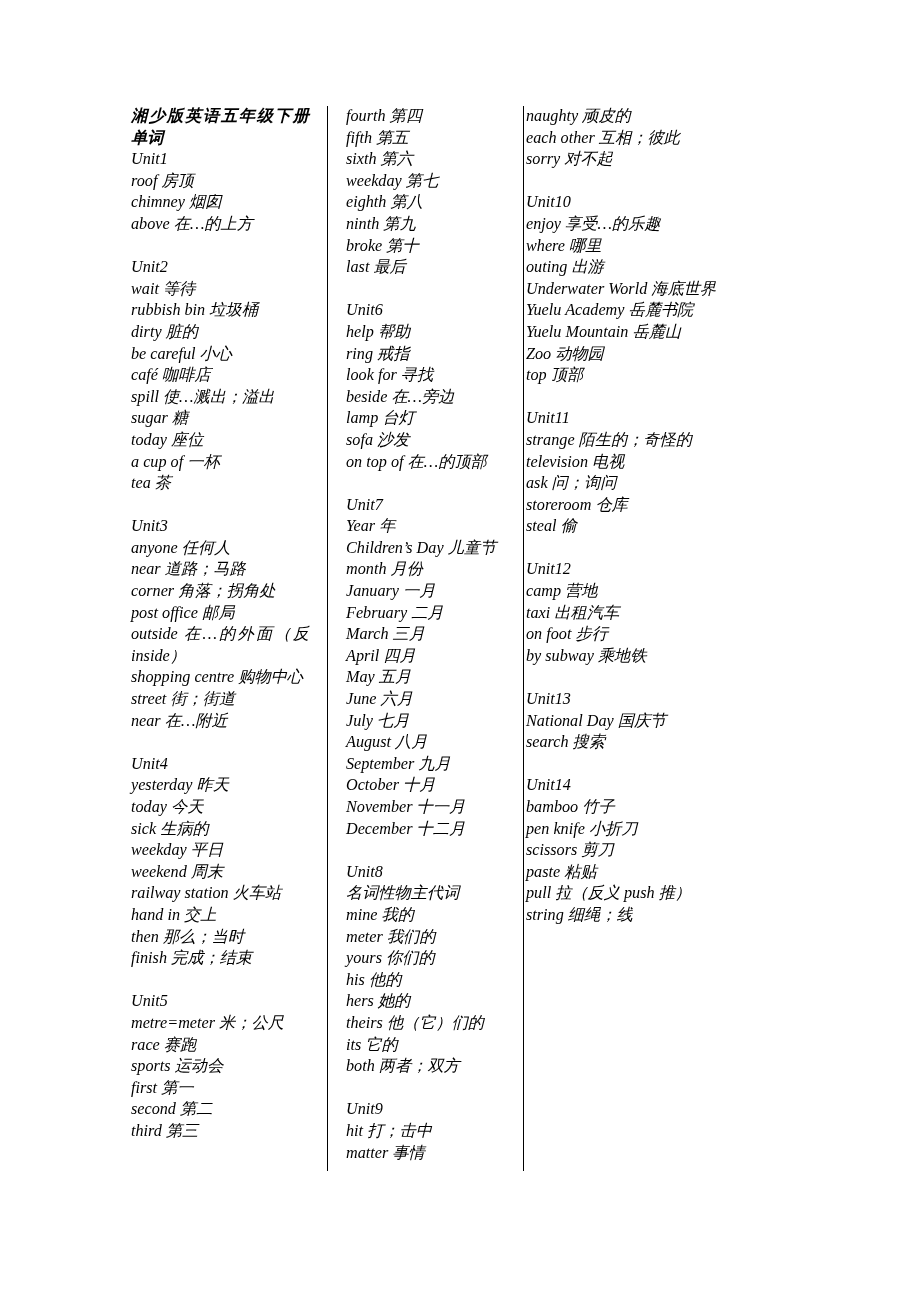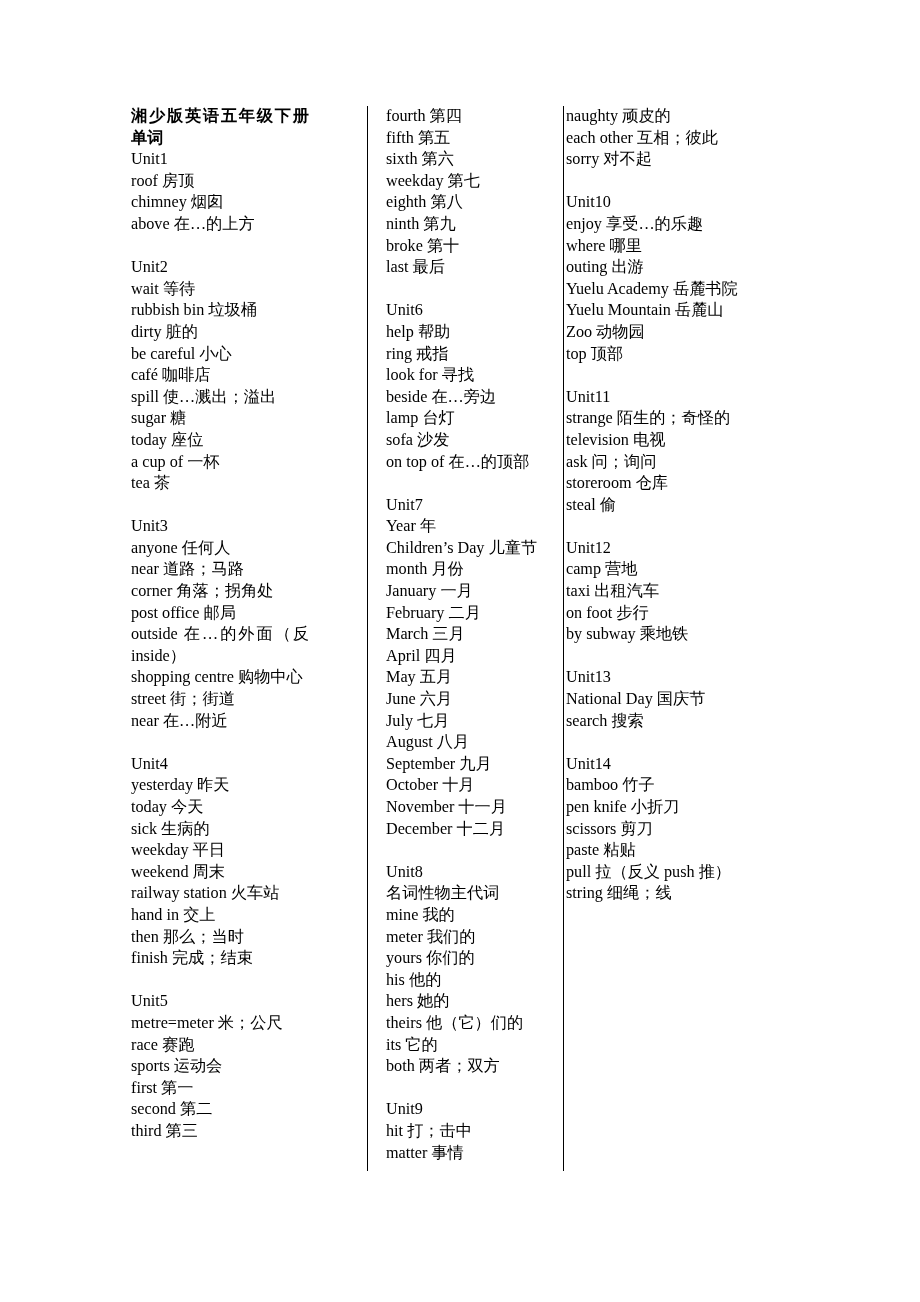--- a/index.html
+++ b/index.html
@@ -12,20 +12,21 @@
     height: 1302px;
     font-family: "Liberation Serif", "DejaVu Serif", serif;
     color: #000000;
     overflow: hidden;
   }
   #page {
     position: relative;
     width: 777px;
     height: 1302px;
     box-sizing: border-box;
+    font-style: italic;
   }
   #columns {
     position: absolute;
     left: 131px;
     top: 106px;
     width: 689px;
     display: flex;
     align-items: flex-start;
   }
   .column {
@@ -36,21 +37,20 @@
     text-align: justify;
     text-justify: inter-character;
     word-break: break-word;
   }
   .col-1 { padding-right: 18px; }
   .col-2 {
     padding-left: 18px;
     padding-right: 18px;
     border-left: 1.6px solid #000000;
     min-height: 1065px;
-    margin-left: 40px;
   }
   .col-3 {
     padding-left: 2px;
     border-left: 1.6px solid #000000;
     min-height: 1065px;
   }
   .entry {
     margin: 0;
     text-align: justify;
     text-justify: inter-character;
@@ -168,20 +168,21 @@
       </div>
       <div class="column col-3">
         <div class="entry">naughty 顽皮的</div>
         <div class="entry">each other 互相；彼此</div>
         <div class="entry">sorry 对不起</div>
         <div class="spacer"></div>
         <div class="entry">Unit10</div>
         <div class="entry">enjoy 享受…的乐趣</div>
         <div class="entry">where 哪里</div>
         <div class="entry">outing 出游</div>
+        <div class="entry">Underwater World 海底世界</div>
         <div class="entry">Yuelu Academy 岳麓书院</div>
         <div class="entry">Yuelu Mountain 岳麓山</div>
         <div class="entry">Zoo 动物园</div>
         <div class="entry">top 顶部</div>
         <div class="spacer"></div>
         <div class="entry">Unit11</div>
         <div class="entry">strange 陌生的；奇怪的</div>
         <div class="entry">television 电视</div>
         <div class="entry">ask 问；询问</div>
         <div class="entry">storeroom 仓库</div>

